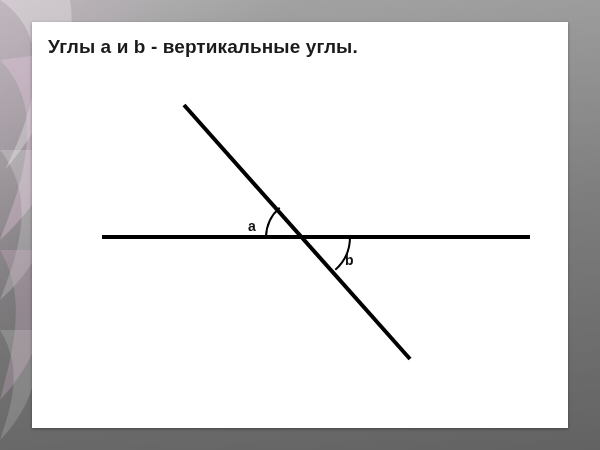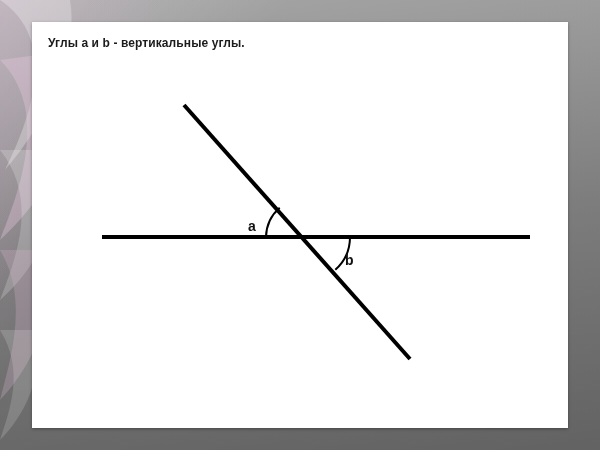--- a/index.html
+++ b/index.html
@@ -38,21 +38,21 @@
     top: 22px;
     width: 536px;
     height: 406px;
     background: #ffffff;
     box-shadow: 0 1px 3px rgba(0,0,0,0.35);
   }
   .title {
     position: absolute;
     left: 16px;
     top: 14px;
-    font-size: 12px;
+    font-size: 19px;
     font-weight: bold;
     color: #1b1b1b;
     letter-spacing: 0.1px;
     white-space: nowrap;
   }
   .figure {
     position: absolute;
     left: 0;
     top: 0;
     width: 536px;

